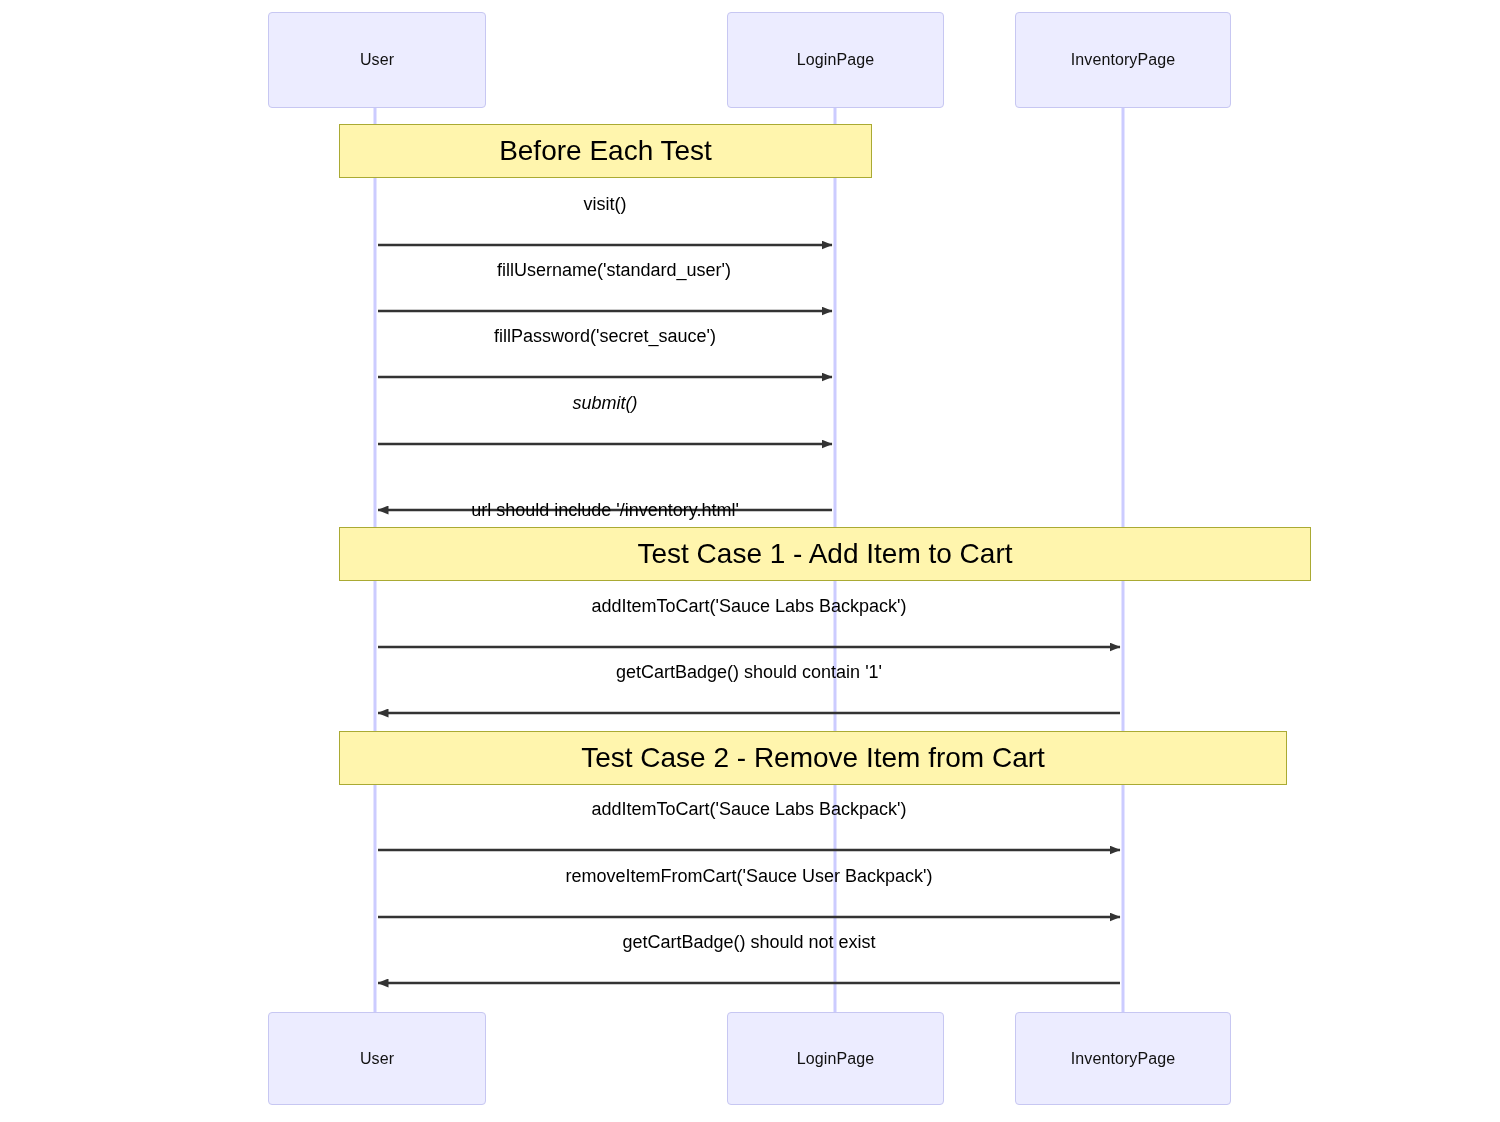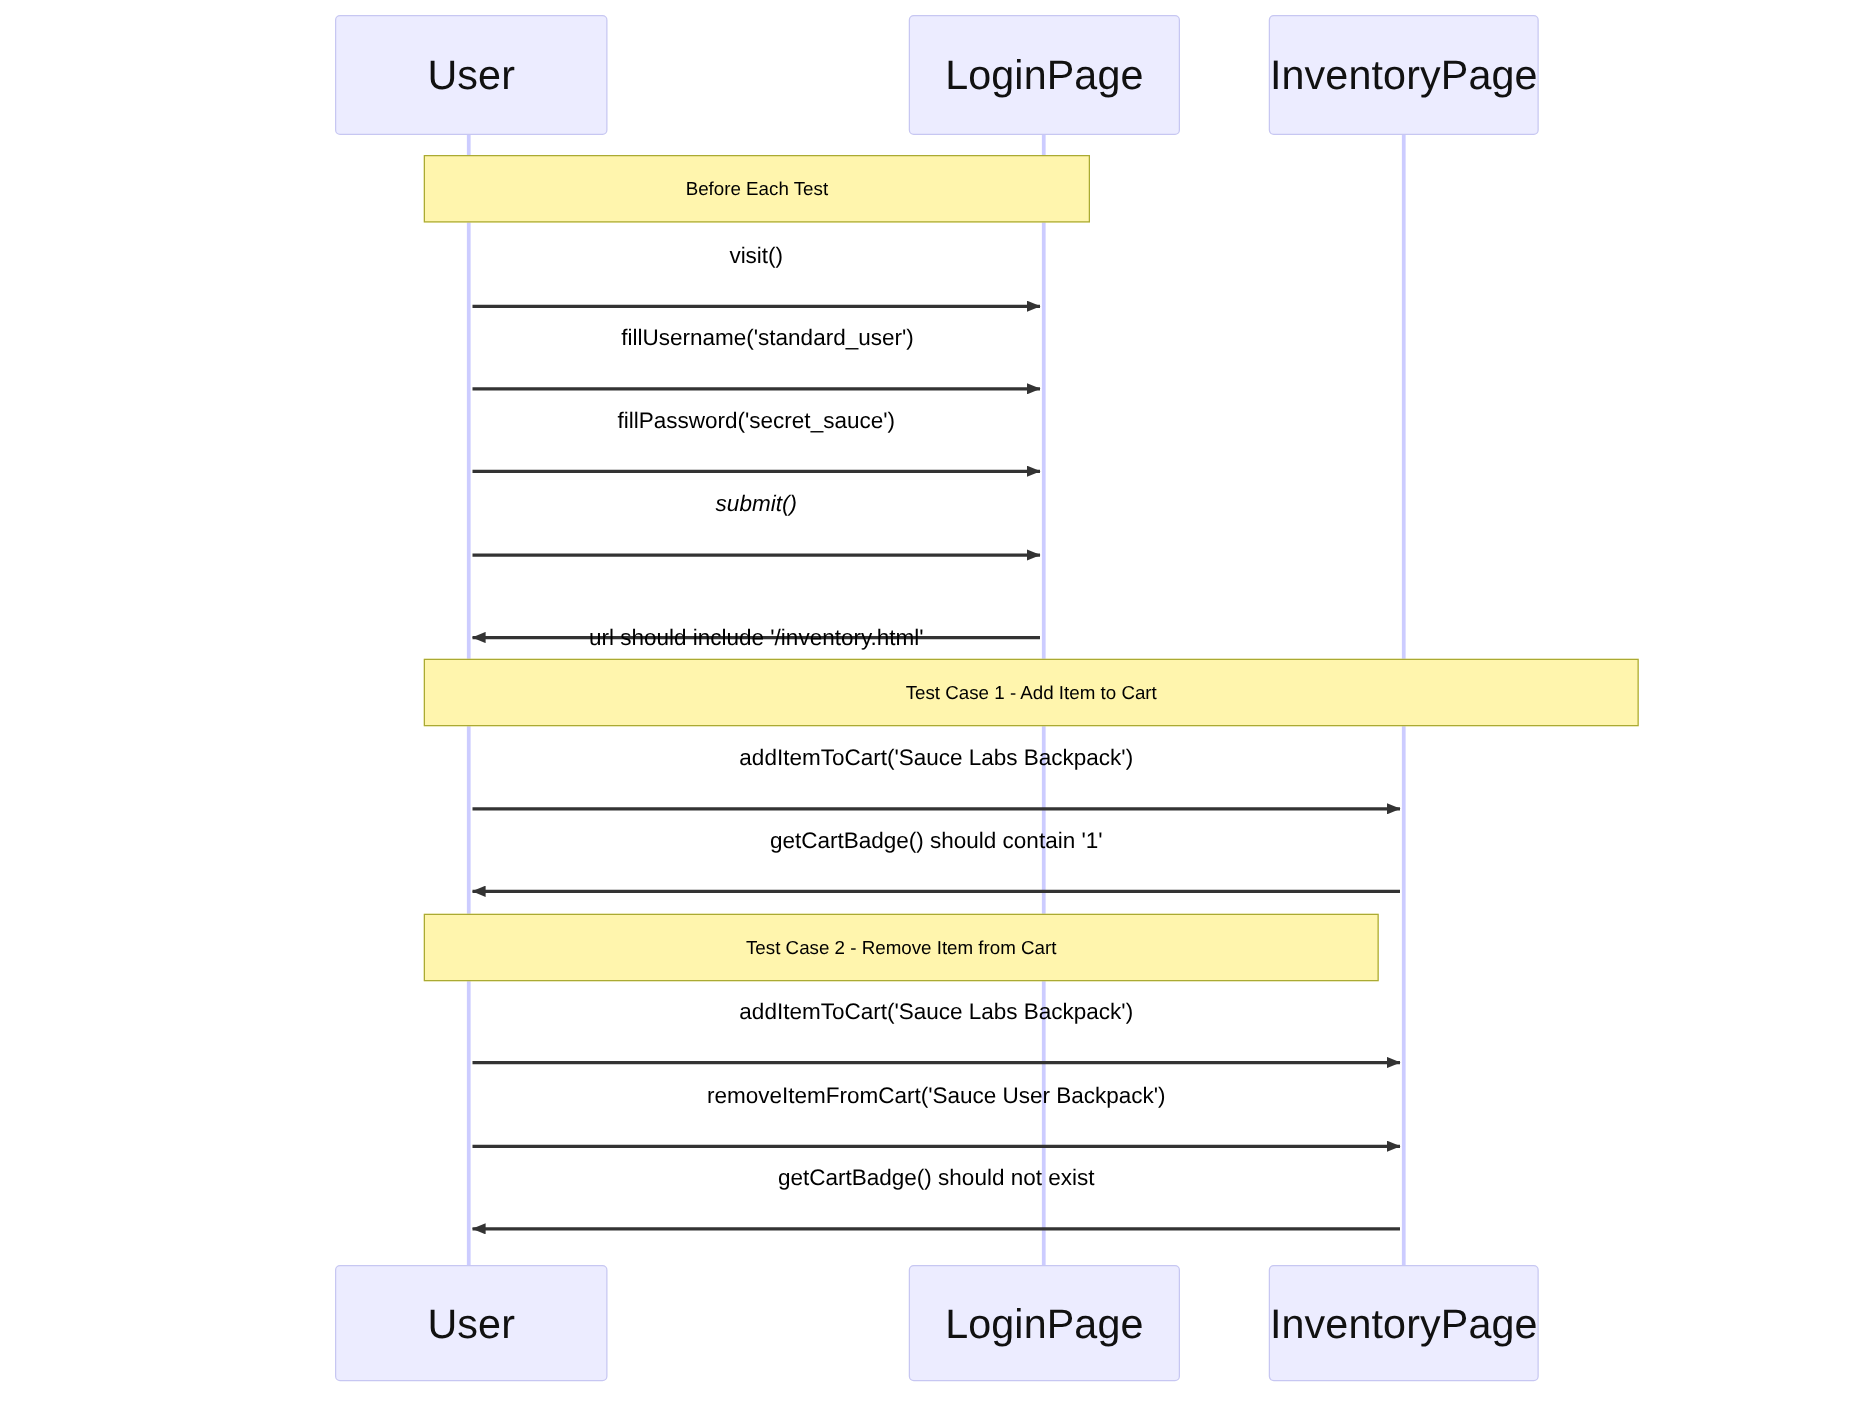--- a/index.html
+++ b/index.html
@@ -14,35 +14,35 @@
 
   .actor-box{
     position:absolute;
     box-sizing:border-box;
     background:#ECECFF;
     border:1.6px solid #C7C7F2;
     border-radius:4px;
     display:flex;align-items:center;justify-content:center;
   }
   .actor-label{
-    font-size:33px;
+    font-size:16px;
     color:#111111;
     letter-spacing:0.1px;
     white-space:nowrap;
   }
 
   .note-box{
     position:absolute;
     box-sizing:border-box;
     background:#FFF5AD;
     border:1.8px solid #AAAA33;
     display:flex;align-items:center;justify-content:center;
   }
   .note-label{
-    font-size:15px;
+    font-size:28px;
     color:#000000;
     white-space:nowrap;
   }
 
   .msg-label{
     position:absolute;
     font-size:18px;
     color:#000000;
     white-space:nowrap;
     transform:translateX(-50%);
@@ -104,21 +104,21 @@
         <span class="actor-label">InventoryPage</span>
       </div>
     </div>
   <div id="notes-layer">
       <div class="note-box" style="left: 339px; top: 124px; width: 533px; height: 54px;">
         <span class="note-label">Before Each Test</span>
       </div>
       <div class="note-box" style="left: 339px; top: 527px; width: 972px; height: 54px;">
         <span class="note-label">Test Case 1 - Add Item to Cart</span>
       </div>
-      <div class="note-box" style="left: 339px; top: 731px; width: 764px; height: 54px;">
+      <div class="note-box" style="left: 339px; top: 731px; width: 948px; height: 54px;">
         <span class="note-label">Test Case 2 - Remove Item from Cart</span>
       </div>
     </div>
   <div id="labels-layer">
       <div class="msg-label" style="left: 605px; top: 194px;">visit()</div>
       <div class="msg-label" style="left: 614px; top: 260px;">fillUsername('standard_user')</div>
       <div class="msg-label" style="left: 605px; top: 326px;">fillPassword('secret_sauce')</div>
       <div class="msg-label" style="left: 605px; top: 393px; font-style: italic;">submit()</div>
       <div class="msg-label" style="left: 605px; top: 459px; margin-top: 41px;">url should include '/inventory.html'</div>
       <div class="msg-label" style="left: 749px; top: 596px;">addItemToCart('Sauce Labs Backpack')</div>

